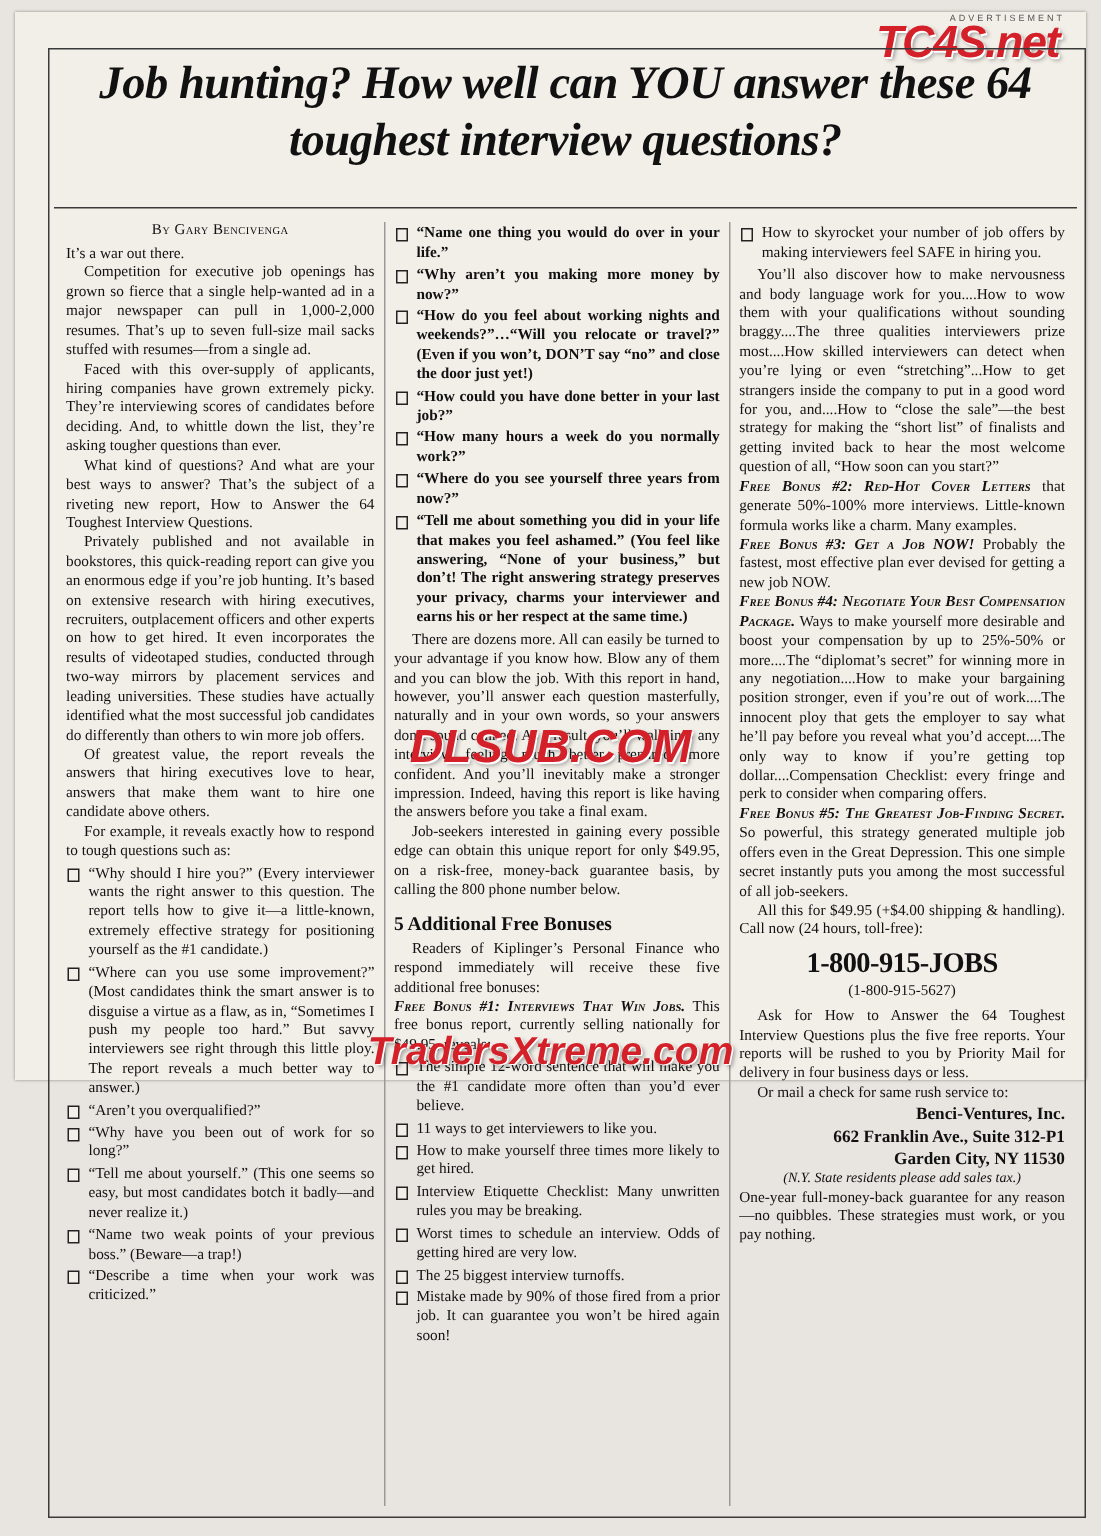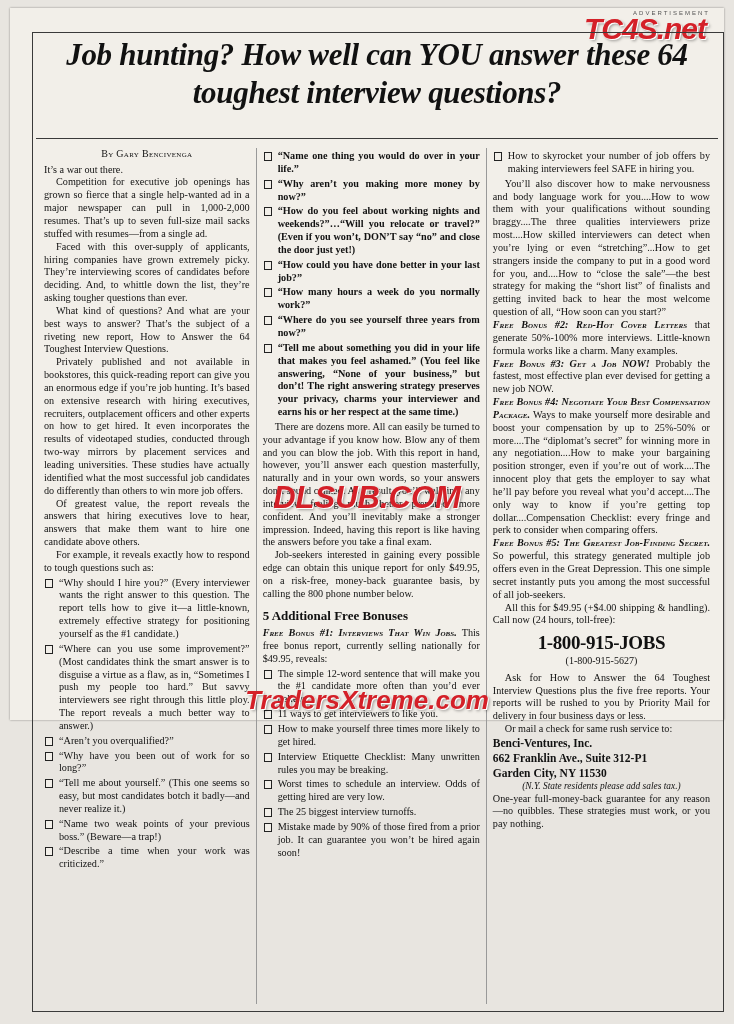--- a/index.html
+++ b/index.html
@@ -76,21 +76,21 @@
     border:1px solid #222;background:#f2efe9;
   }
   .subhead{
     font-weight:bold;font-size:13px;margin:7px 0 3px 0;text-indent:0;
   }
   .phone{
     text-align:center;font-weight:bold;font-size:19px;margin-top:4px;letter-spacing:-.4px;
   }
   .phone2{text-align:center;font-size:10px;margin-bottom:4px;}
   .ctr{text-align:center;text-indent:0;}
-  .addr{text-align:left;font-weight:bold;font-size:11.5px;line-height:1.3;}
+  .addr{text-align:right;font-weight:bold;font-size:11.5px;line-height:1.3;}
   .small{font-size:9.4px;}
 </style>
 </head>
 <body>
 
 <div class="page">
   <div class="paper">
 
     <div class="adv-label">ADVERTISEMENT</div>
     <div class="watermark-tl">TC4S.net</div>
@@ -133,20 +133,21 @@
           <li class="b">“How many hours a week do you normally work?”</li>
           <li class="b">“Where do you see yourself three years from now?”</li>
           <li class="b">“Tell me about something you did in your life that makes you feel ashamed.” (You feel like answering, “None of your business,” but don’t! The right answering strategy preserves your privacy, charms your interviewer and earns his or her respect at the same time.)</li>
         </ul>
 
         <p>There are dozens more. All can easily be turned to your advantage if you know how. Blow any of them and you can blow the job. With this report in hand, however, you’ll answer each question masterfully, naturally and in your own words, so your answers don’t sound canned. As a result, you’ll walk into any interview feeling much better prepared, more confident. And you’ll inevitably make a stronger impression. Indeed, having this report is like having the answers before you take a final exam.</p>
         <p>Job-seekers interested in gaining every possible edge can obtain this unique report for only $49.95, on a risk-free, money-back guarantee basis, by calling the 800 phone number below.</p>
 
         <div class="subhead">5 Additional Free Bonuses</div>
 
+        <p>Readers of Kiplinger’s Personal Finance who respond immediately will receive these five additional free bonuses:</p>
 
         <p class="noind">
           <span class="bi sc">Free Bonus #1: Interviews That Win Jobs.</span><span> This free bonus report, currently selling nationally for $49.95, reveals:</span>
         </p>
 
         <ul class="qlist">
           <li>The simple 12-word sentence that will make you the #1 candidate more often than you’d ever believe.</li>
           <li>11 ways to get interviewers to like you.</li>
           <li>How to make yourself three times more likely to get hired.</li>
           <li>Interview Etiquette Checklist: Many unwritten rules you may be breaking.</li>

